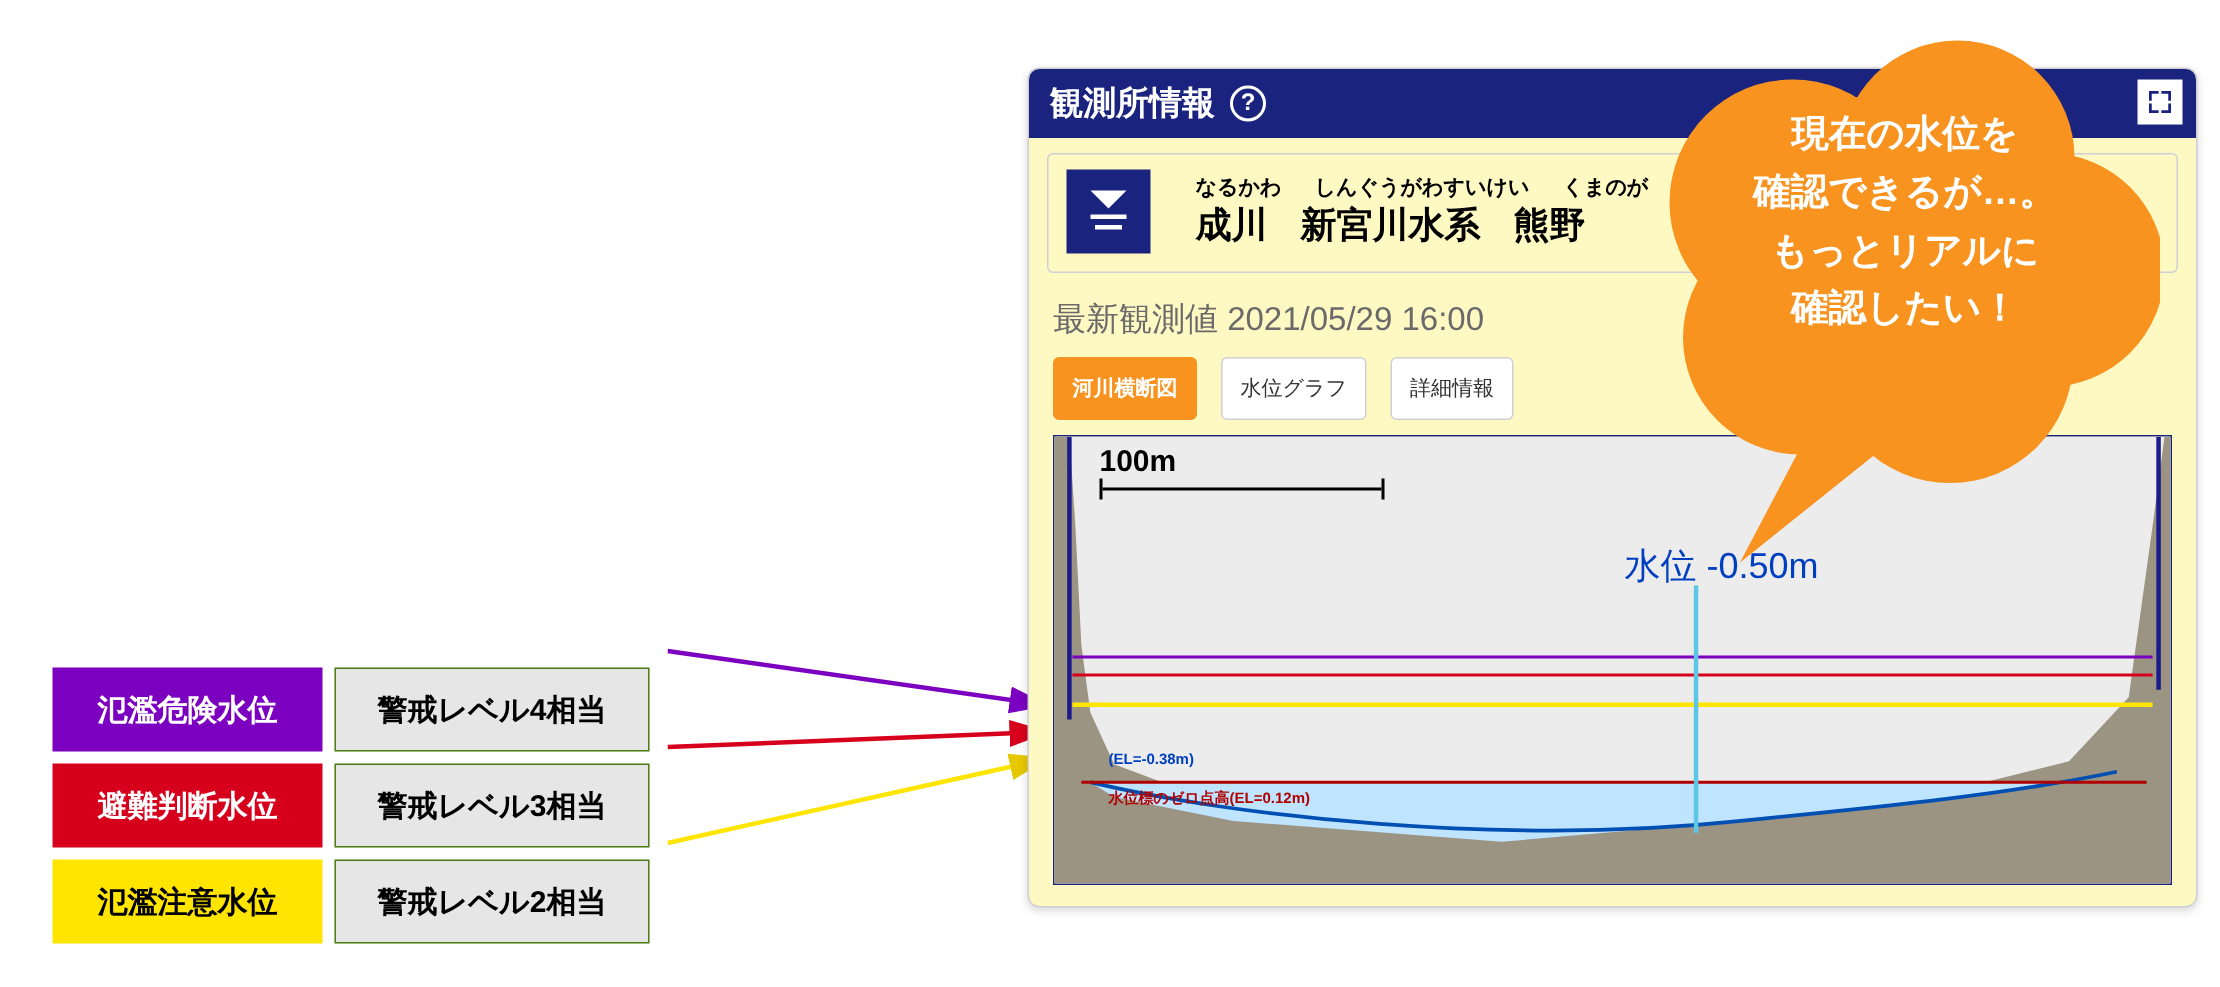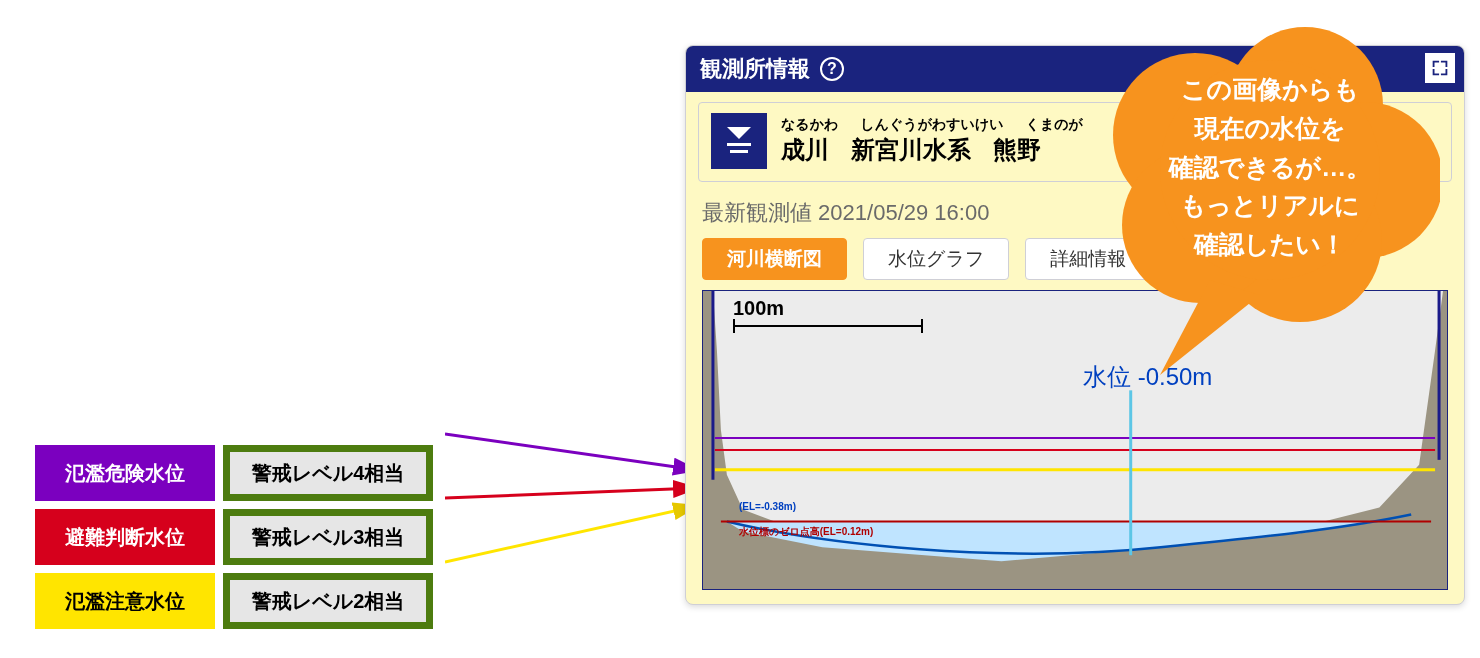--- a/index.html
+++ b/index.html
@@ -20,21 +20,21 @@
     display: flex; gap: 8px; align-items: stretch;
   }
   .legend-cell {
     height: 56px;
     display: flex; align-items: center; justify-content: center;
     font-size: 20px; font-weight: 600;
     padding: 0 14px;
     white-space: nowrap;
   }
   .legend-name  { width: 180px; color: #fff; }
-  .legend-level { width: 210px; background: #e6e6e6; color: #000; border: 7px solid #4d7c0f; }
+  .legend-level { width: 210px; background: #e6e6e6; color: #000; border: 1px solid #4d7c0f; }
 
   .bg-purple { background: #7b00bf; }
   .bg-red    { background: #d6001c; }
   .bg-yellow { background: #ffe500; color: #000; }
 
   
   .arrow { position: absolute; }
   .arrow svg { display: block; }
 
   
@@ -72,21 +72,21 @@
     background: #fff;
     display: flex; align-items: center; justify-content: center;
   }
   .panel-header .expand-icon svg { width: 22px; height: 22px; }
 
   .station-block {
     margin: 10px 12px 0 12px;
     border: 1px solid #cfcfd6;
     border-radius: 4px;
     padding: 10px 12px 12px 12px;
-    display: flex; align-items: center; gap: 14px;
+    display: flex; align-items: center; gap: 30px;
   }
   .station-icon {
     width: 56px; height: 56px;
     background: #1a237e;
     display: flex; align-items: center; justify-content: center;
     flex-shrink: 0;
   }
   .station-icon svg { width: 40px; height: 40px; }
   .station-names { display: flex; flex-direction: column; }
   .ruby-row, .main-row { display: flex; gap: 22px; }
@@ -96,24 +96,24 @@
   .obs-time {
     margin: 16px 16px 10px 16px;
     font-size: 22px; color: #6a6a6a; font-weight: 400;
   }
 
   .tabs {
     margin: 0 16px 10px 16px;
     display: flex; gap: 16px;
   }
   .tab {
-    height: 42px; padding: 0 24px;
+    height: 42px; padding: 0 12px;
     border: 1px solid #cfcfd6; border-radius: 4px;
     background: #fff; color: #333;
-    font-size: 19px; font-weight: 500;
+    font-size: 14px; font-weight: 500;
     display: flex; align-items: center;
     cursor: pointer;
   }
   .tab.active { background: #f7931e; border-color: #f7931e; color: #fff; font-weight: 700; }
 
   
   .chart {
     margin: 0 16px 14px 16px;
     position: relative;
     height: 300px;
@@ -293,19 +293,18 @@
       <circle cx="95" cy="115" r="82"></circle>
       <circle cx="205" cy="85" r="78"></circle>
       <circle cx="265" cy="160" r="78"></circle>
       <circle cx="200" cy="220" r="82"></circle>
       <circle cx="100" cy="205" r="78"></circle>
       <circle cx="170" cy="150" r="110"></circle>
       <polygon points="110,260 60,355 160,275"></polygon>
     </g>
   </svg>
   <div class="text">
-    <div>この画像からも</div>
     <div>現在の水位を</div>
     <div>確認できるが…。</div>
     <div>もっとリアルに</div>
     <div>確認したい！</div>
   </div>
 </div>
 
 </body></html>

